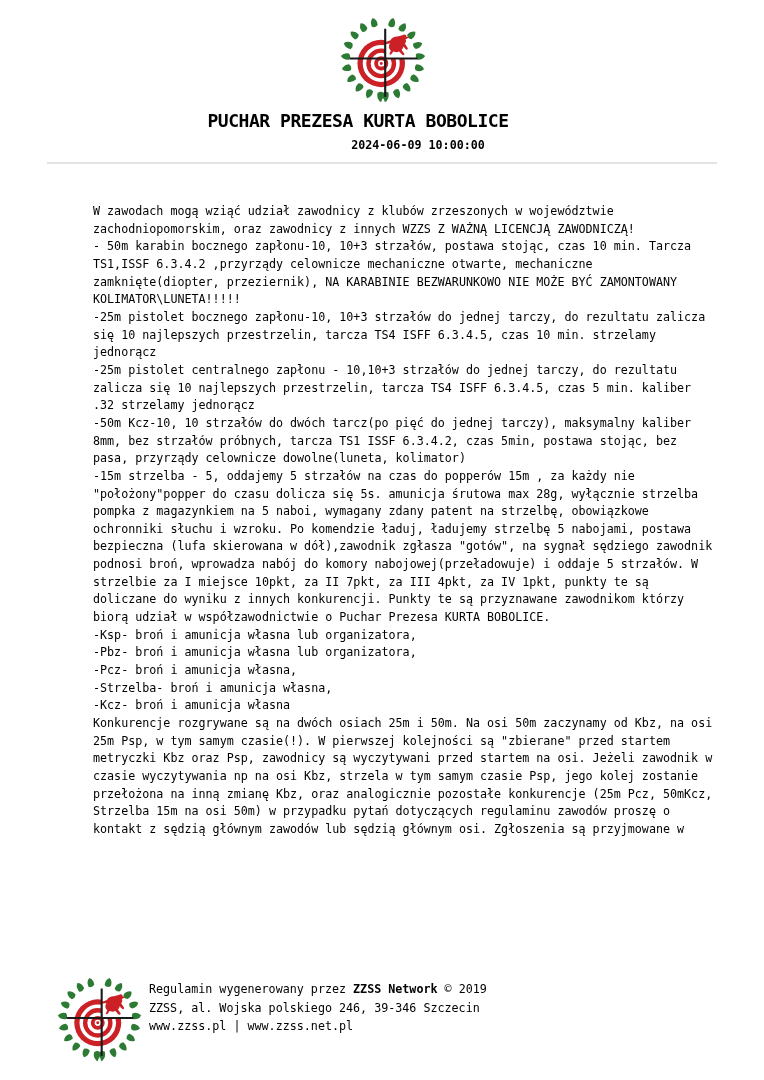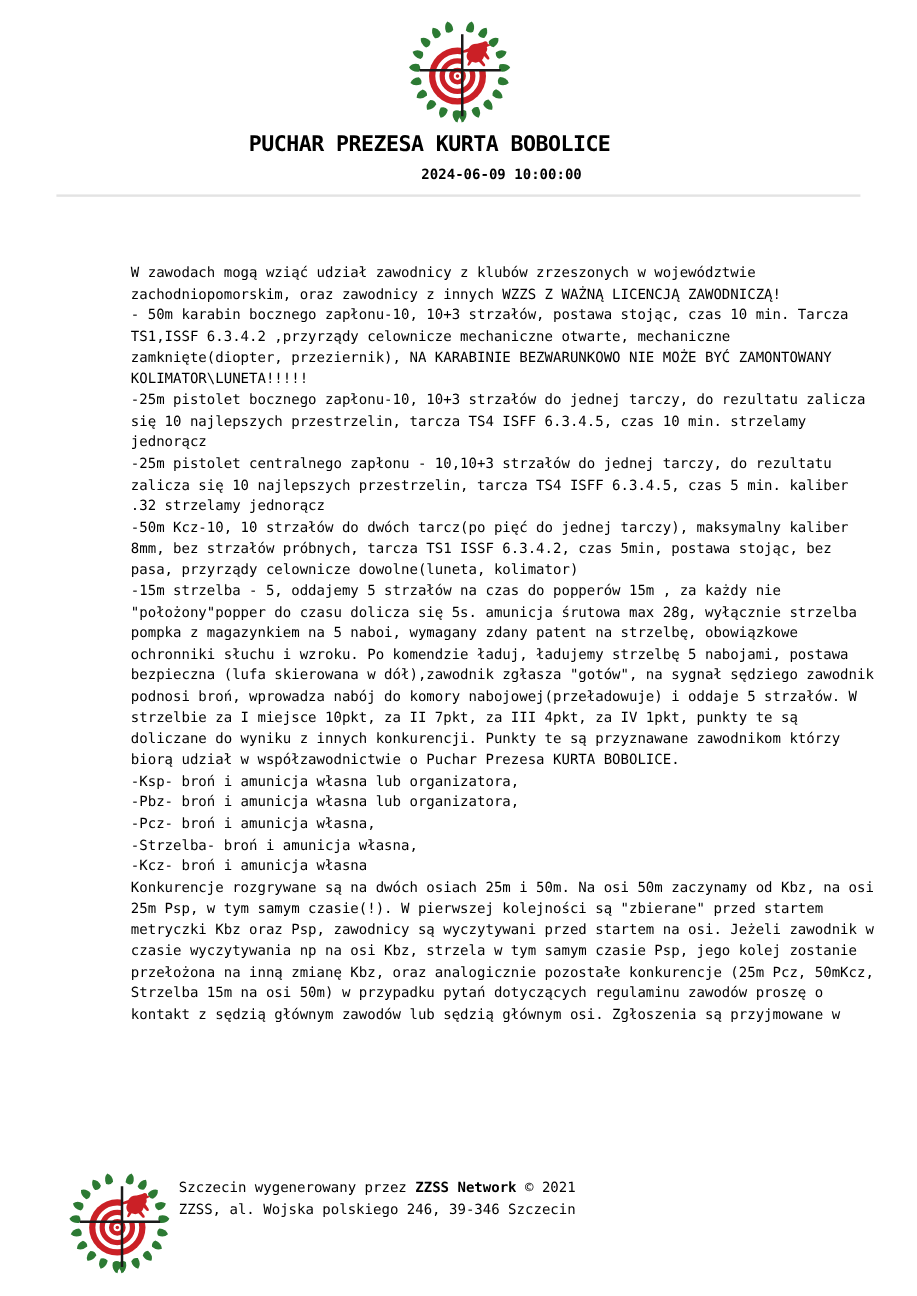--- a/index.html
+++ b/index.html
@@ -46,21 +46,21 @@
     top: 162px;
     left: 47px;
     width: 670px;
     height: 2px;
     background: #e3e3e3;
   }
   pre.body-text {
     position: absolute;
     left: 93px;
     top: 203px;
-    margin: 16px;
+    margin: 0;
     font-family: "DejaVu Sans Mono", "Liberation Mono", monospace;
     font-size: 11.7px;
     line-height: 17.66px;
     white-space: pre;
     color: #000000;
   }
   .footer-logo {
     position: absolute;
     left: 56px;
     top: 975px;
@@ -172,17 +172,18 @@
 czasie wyczytywania np na osi Kbz, strzela w tym samym czasie Psp, jego kolej zostanie
 przełożona na inną zmianę Kbz, oraz analogicznie pozostałe konkurencje (25m Pcz, 50mKcz,
 Strzelba 15m na osi 50m) w przypadku pytań dotyczących regulaminu zawodów proszę o
 kontakt z sędzią głównym zawodów lub sędzią głównym osi. Zgłoszenia są przyjmowane w</pre>
 
   <svg class="footer-logo" viewBox="0 0 100 100" role="img">
     <use href="#zzss-emblem"></use>
   </svg>
 
   <div class="footer-text">
-    <div><span>Szczecin wygenerowany przez </span><strong>ZZSS Network</strong><span> © 2021</span></div>
+    <div><span>Regulamin wygenerowany przez </span><strong>ZZSS Network</strong><span> © 2019</span></div>
     <div>ZZSS, al.  Wojska polskiego 246, 39-346 Szczecin</div>
+    <div>www.zzss.pl | www.zzss.net.pl</div>
   </div>
 
 </div>
 
 </body></html>

